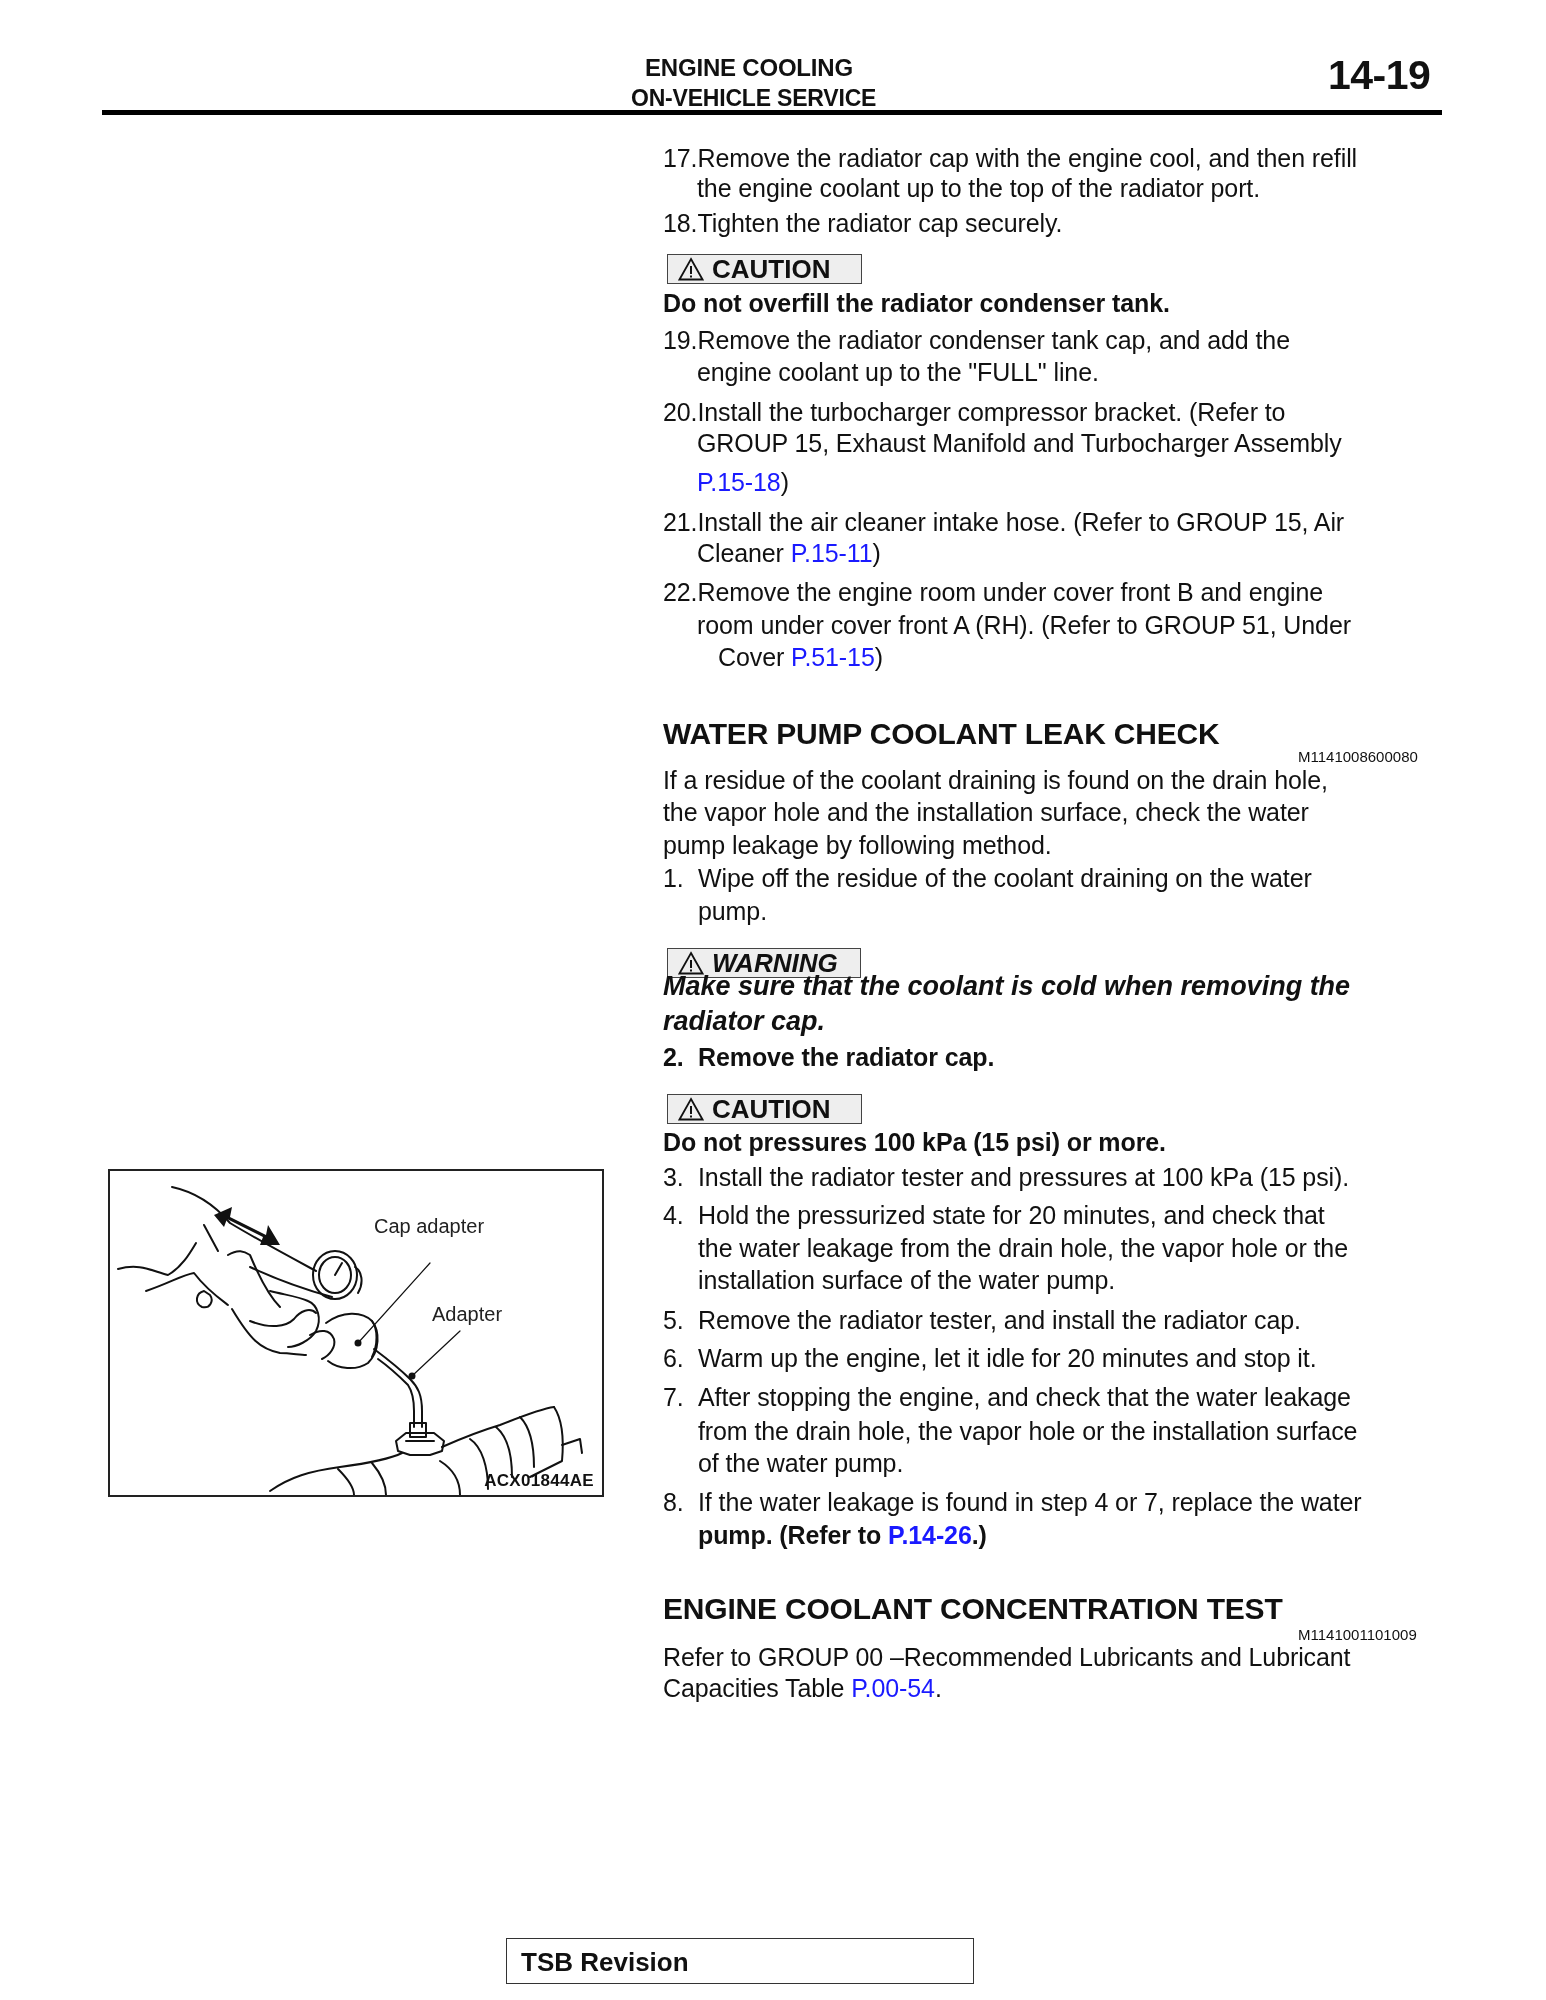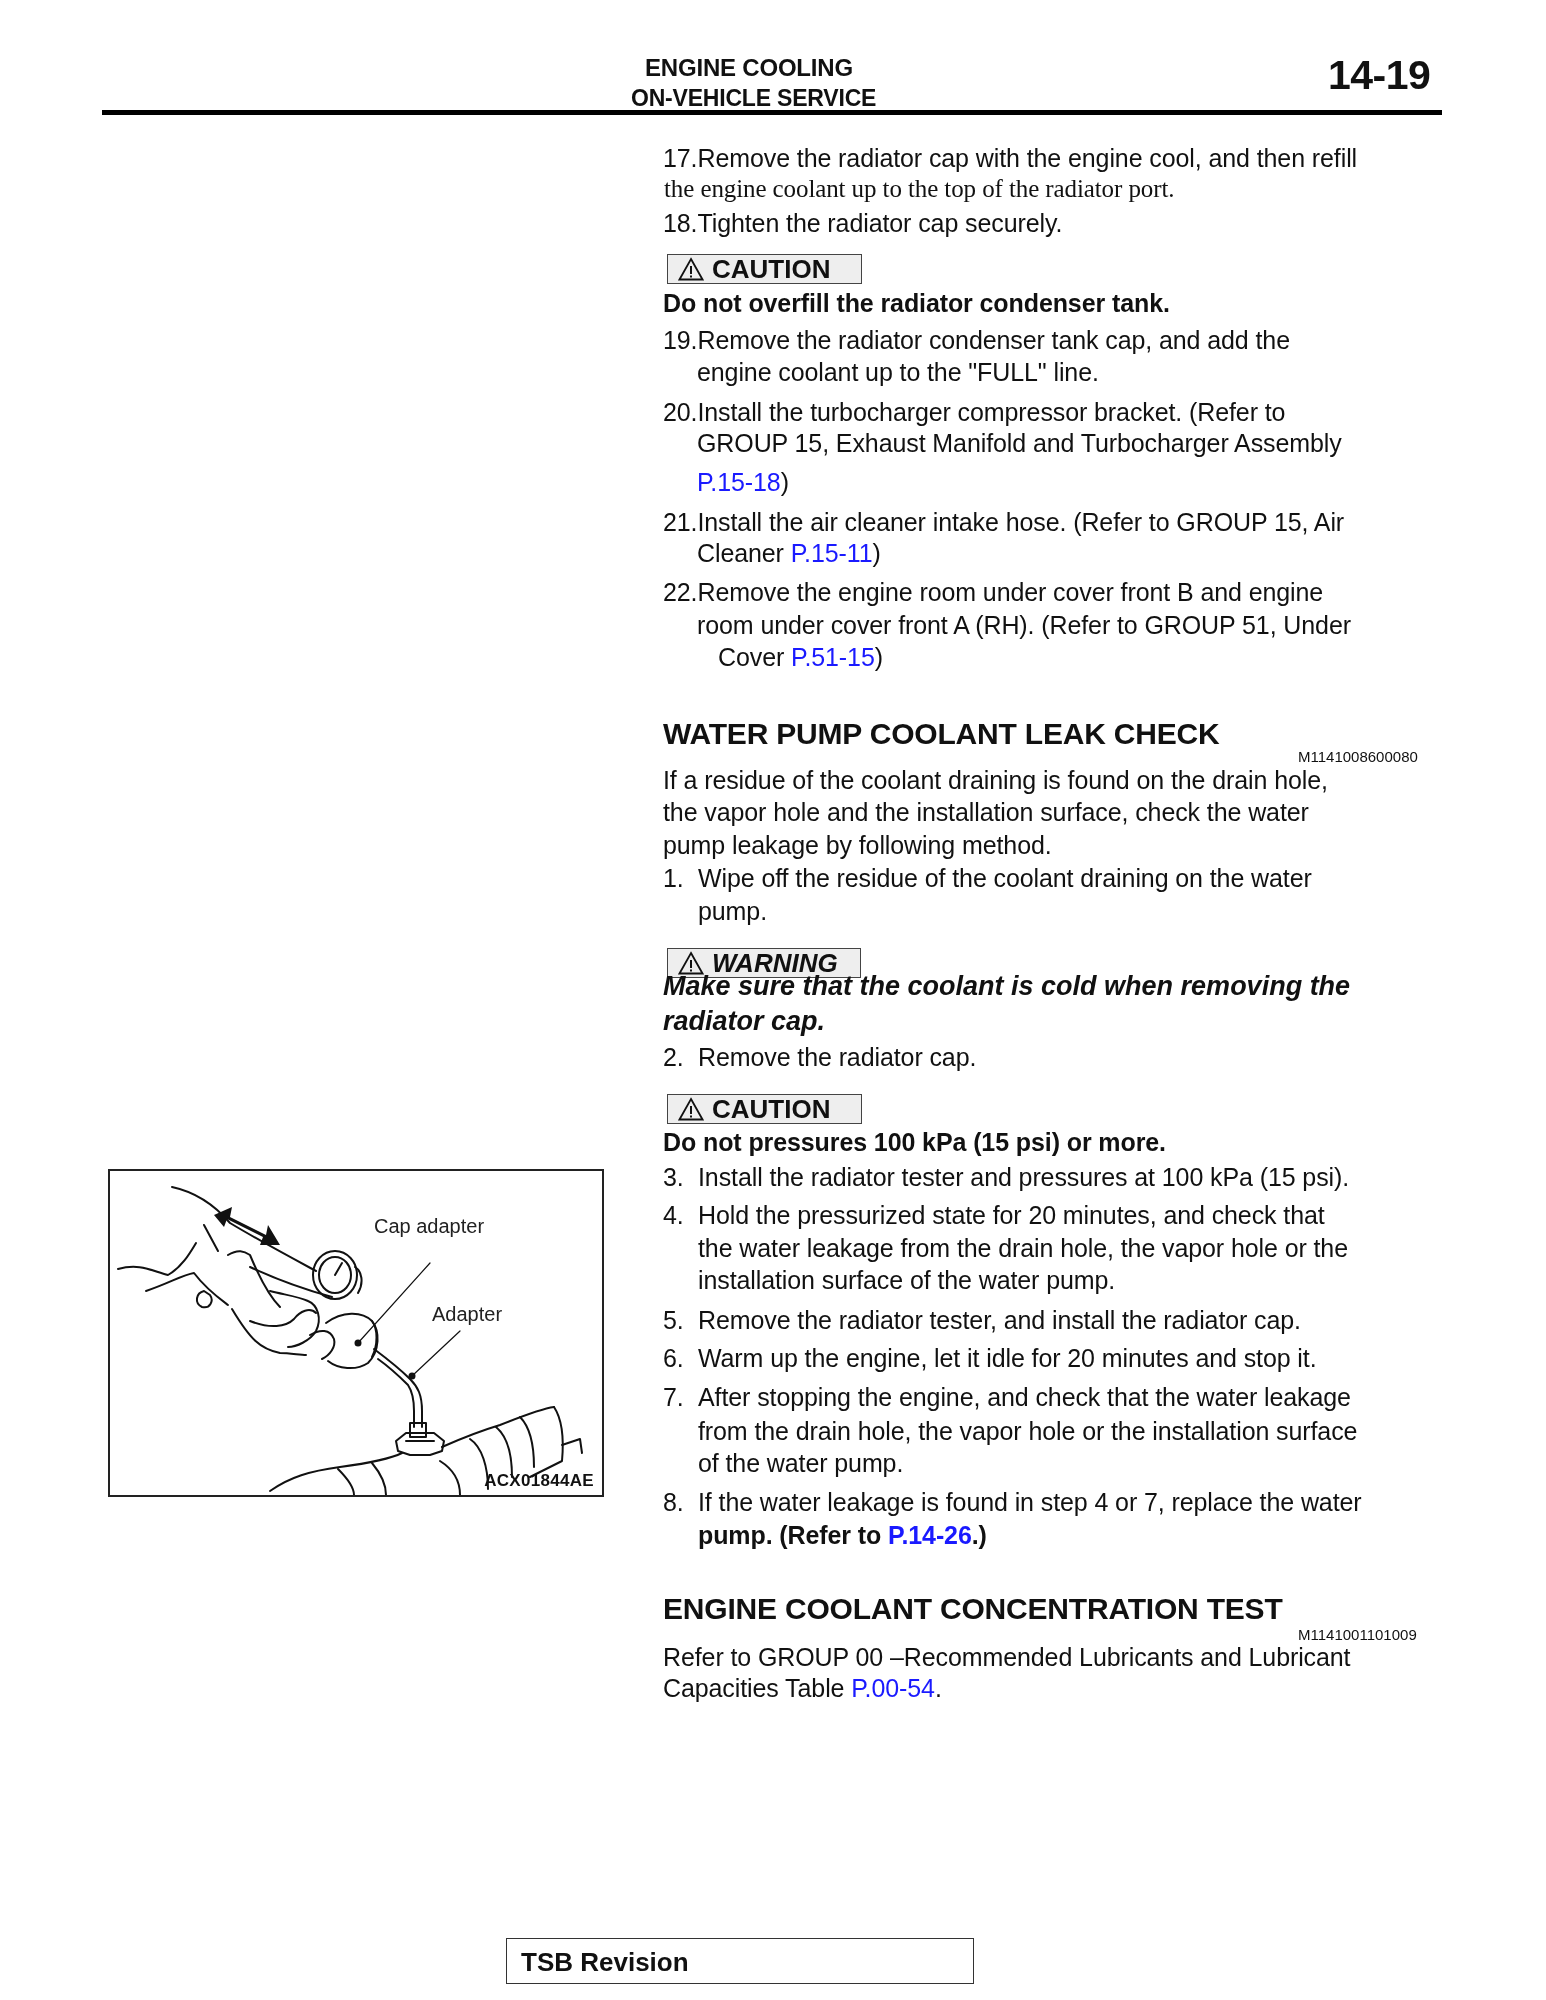--- a/index.html
+++ b/index.html
@@ -33,21 +33,21 @@
 <body>
 
 <div class="abs hdr" style="left:645px; top:54px;">ENGINE COOLING</div>
 <div class="abs hdr" style="left:631px; top:85px; font-size:23px;">ON-VEHICLE SERVICE</div>
 <div class="abs pageno" style="left:1328px; top:52px;">14-19</div>
 <div class="rule"></div>
 
 <div class="abs ln" style="left:663px; top:146px;">
   <span>17.</span><span>Remove the radiator cap with the engine cool, and then refill</span>
 </div>
-<div class="abs ln" style="left:664px; top:176px;font-family:Liberation Serif, serif;">the engine coolant up to the top of the radiator port.</div>
+<div class="abs ln" style="left:697px; top:176px;">the engine coolant up to the top of the radiator port.</div>
 <div class="abs ln" style="left:663px; top:211px;">
   <span>18.</span><span>Tighten the radiator cap securely.</span>
 </div>
 
 <div class="notice" style="left:667px; top:254px; width:195px;">
   <svg class="tri" viewBox="0 0 26 24">
       <path d="M13 2 L24.5 22.5 L1.5 22.5 Z" fill="none" stroke="#111" stroke-width="1.8"></path>
       <rect x="12" y="9" width="2" height="8" fill="#111"></rect>
       <rect x="12" y="18.5" width="2" height="2" fill="#111"></rect>
     </svg>
@@ -98,21 +98,21 @@
   <svg class="tri" viewBox="0 0 26 24">
       <path d="M13 2 L24.5 22.5 L1.5 22.5 Z" fill="none" stroke="#111" stroke-width="1.8"></path>
       <rect x="12" y="9" width="2" height="8" fill="#111"></rect>
       <rect x="12" y="18.5" width="2" height="2" fill="#111"></rect>
     </svg>
   <span class="lbl">WARNING</span>
 </div>
 <div class="abs bi" style="left:663px; top:973px;">Make sure that the coolant is cold when removing the</div>
 <div class="abs bi" style="left:663px; top:1008px;">radiator cap.</div>
 
-<div class="abs ln" style="left:663px; top:1045px;">
+<div class="abs ln" style="left:663px; top:1045px;font-weight:bold;">
   <span style="display:inline-block;width:35px;">2.</span><span>Remove the radiator cap.</span>
 </div>
 
 <div class="notice" style="left:667px; top:1094px; width:195px;">
   <svg class="tri" viewBox="0 0 26 24">
       <path d="M13 2 L24.5 22.5 L1.5 22.5 Z" fill="none" stroke="#111" stroke-width="1.8"></path>
       <rect x="12" y="9" width="2" height="8" fill="#111"></rect>
       <rect x="12" y="18.5" width="2" height="2" fill="#111"></rect>
     </svg>
   <span class="lbl">CAUTION</span>

